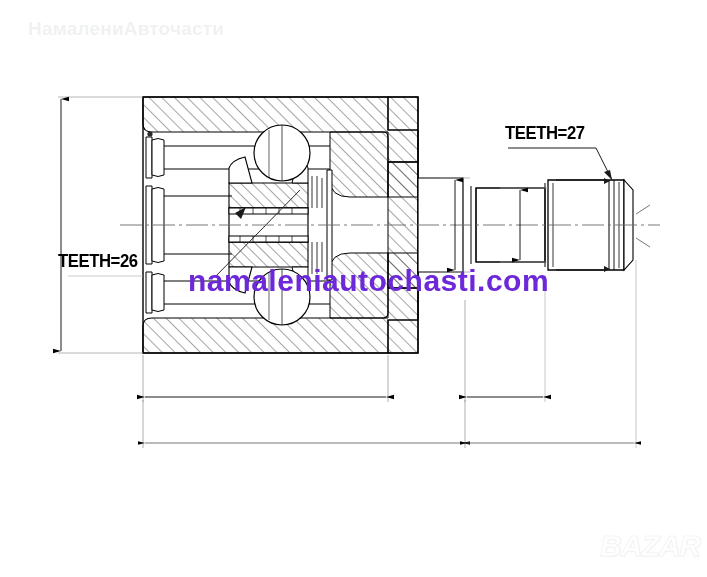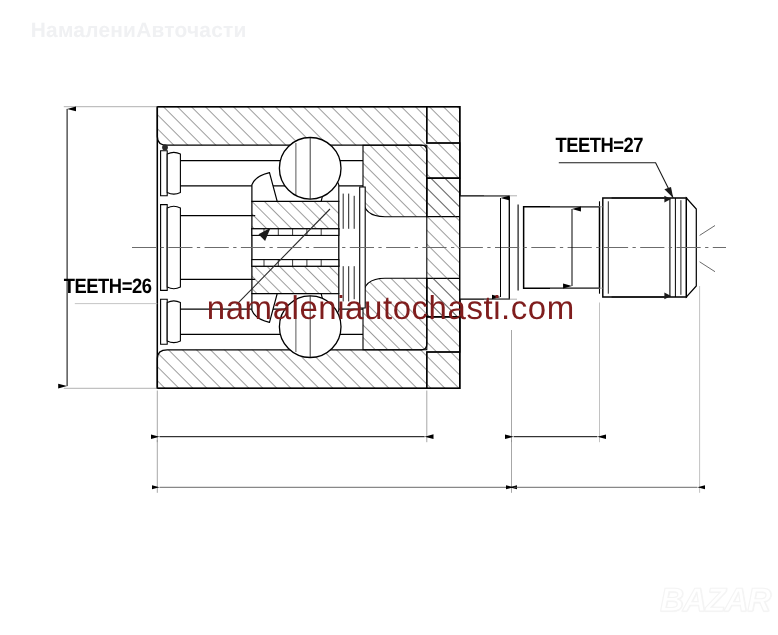--- a/index.html
+++ b/index.html
@@ -33,22 +33,22 @@
     color: #f0f1f3;
     letter-spacing: 0.2px;
     white-space: nowrap;
     user-select: none;
   }
   .wm-center {
     position: absolute;
     left: 188px;
     top: 264px;
     font-size: 30px;
-    font-weight: normal;
-    color: #7f1d1d;
+    font-weight: bold;
+    color: #6d28d9;
     letter-spacing: 0.5px;
     white-space: nowrap;
     user-select: none;
   }
   .wm-bazar {
     position: absolute;
     left: 600px;
     top: 529px;
     font-size: 30px;
     font-weight: bold;

